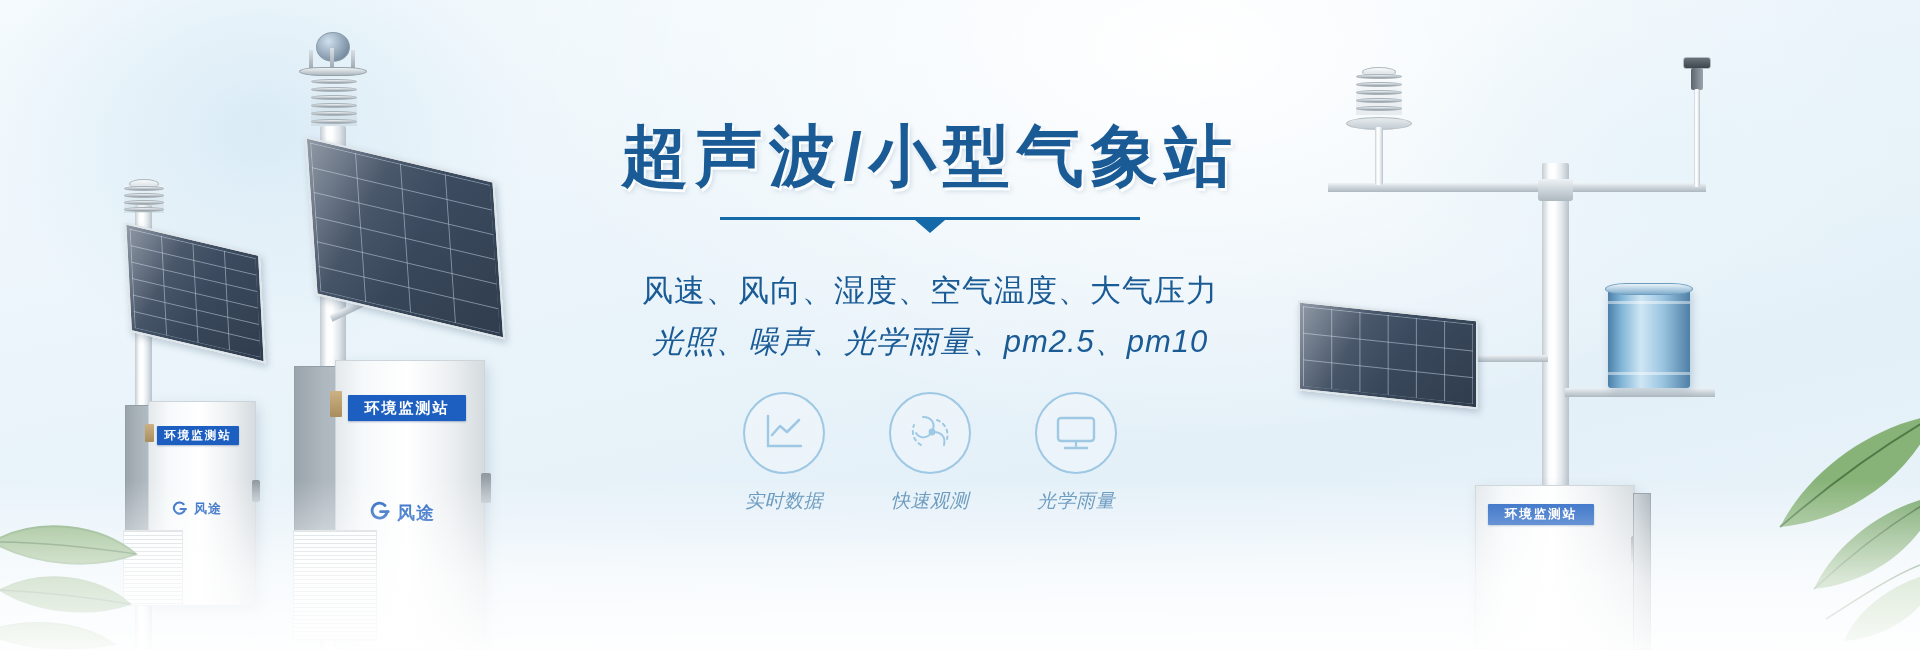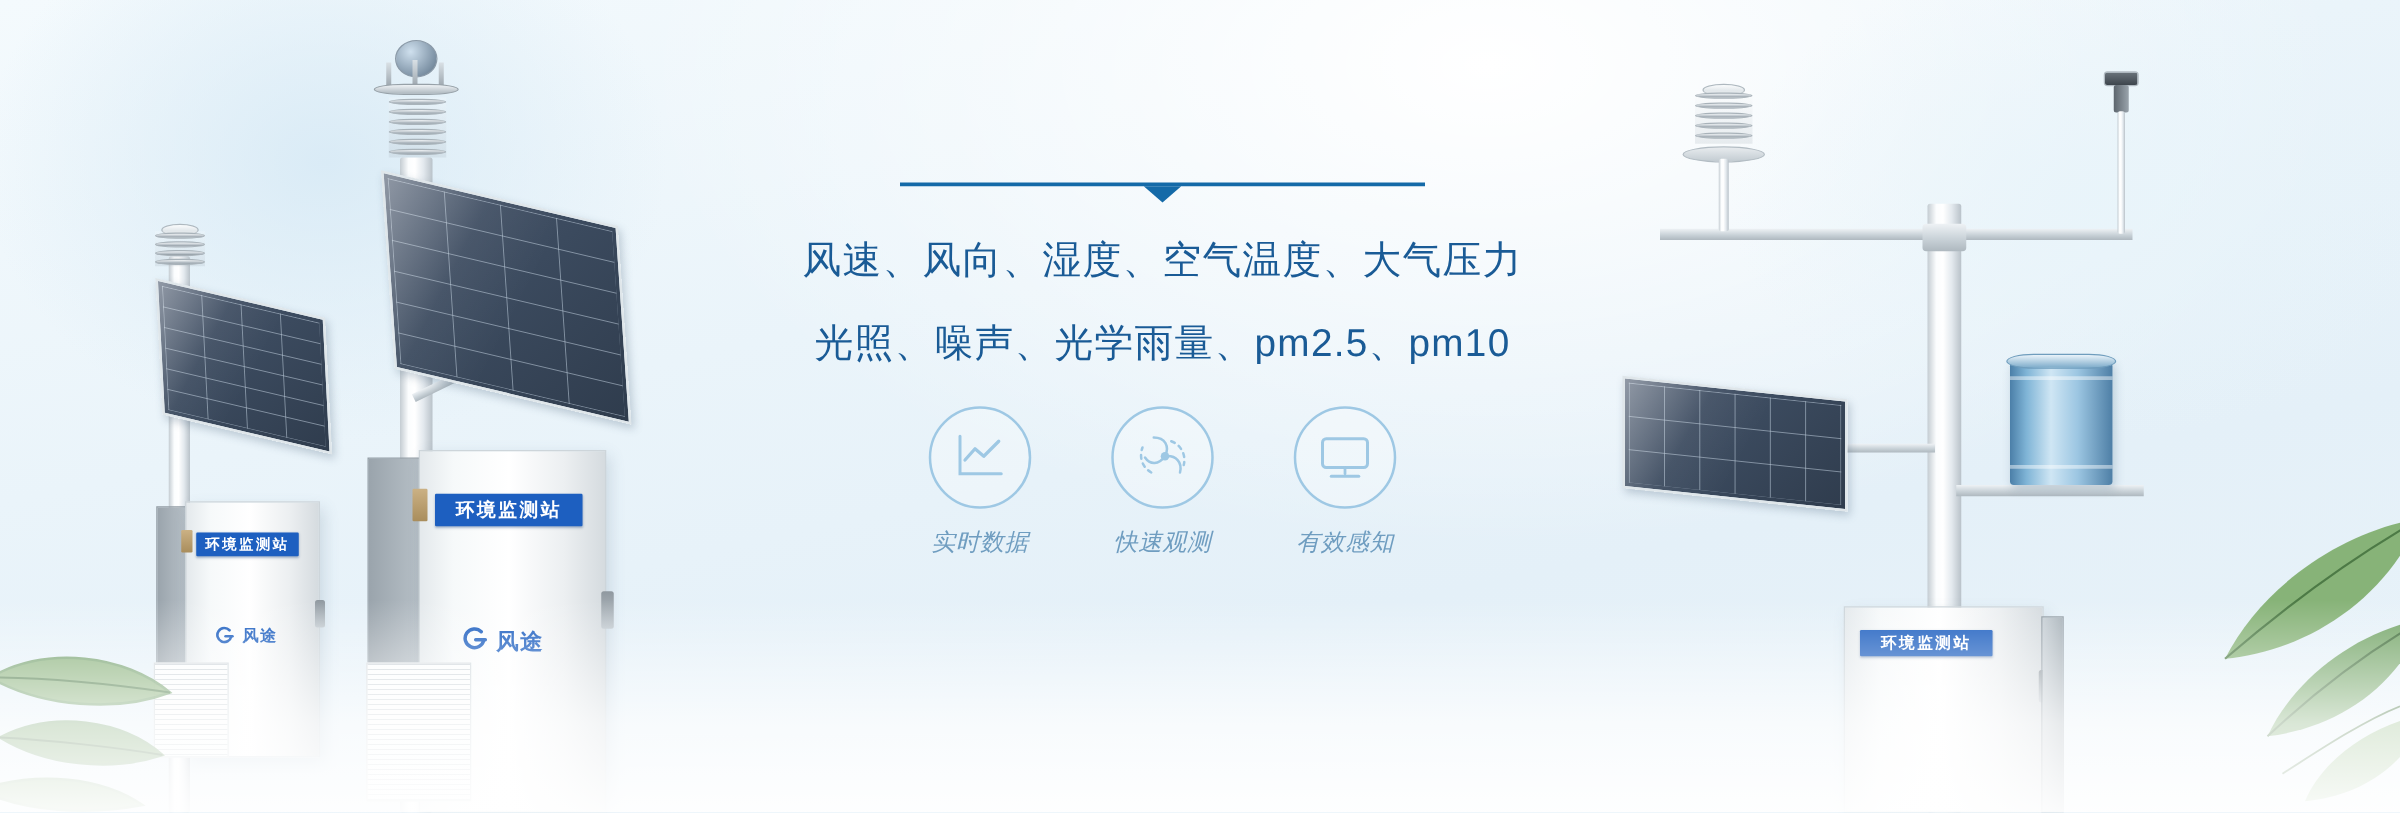--- a/index.html
+++ b/index.html
@@ -65,21 +65,21 @@
     background: #146aa8;
   }
   .divider .caret {
     position: absolute; top: 3px; left: 50%; transform: translateX(-50%);
     width: 0; height: 0;
     border-left: 15px solid transparent;
     border-right: 15px solid transparent;
     border-top: 13px solid #146aa8;
   }
   .sub {
-    margin-top: 20px;
+    margin-top: 32px;
     font-size: 31px;
     line-height: 1.66;
     color: #1a5b96;
     letter-spacing: 1px;
     white-space: nowrap;
   }
 
   
   .features {
     margin-top: 24px;
@@ -410,28 +410,29 @@
         <path d="M282 120 C 232 148, 188 184, 156 214" stroke="#44703e" stroke-width="1.6" fill="none"></path>
         <path d="M284 196 C 240 204, 200 232, 186 266 C 228 262, 266 240, 284 196 Z" fill="#83b070" opacity=".85"></path>
         <path d="M168 244 C 196 226, 232 202, 262 190" stroke="#4a7644" stroke-width="1.5" fill="none"></path>
       </g>
     </svg>
   </div>
 
   <div class="ground-haze"></div>
 
   <div class="center">
+    <div class="headline">超声波/小型气象站</div>
 
     <div class="divider">
       <div class="bar"></div>
       <div class="caret"></div>
     </div>
 
     <div class="sub">风速、风向、湿度、空气温度、大气压力</div>
-    <div class="sub" style="margin-top:16px;">光照、噪声、光学雨量、pm2.5、pm10</div>
+    <div class="sub" style="margin-top:0;font-style:italic;">光照、噪声、光学雨量、pm2.5、pm10</div>
 
     <div class="features">
 
       <div class="feature">
         <div class="ring">
           <span>
             <svg width="42" height="40" viewBox="0 0 42 40" aria-hidden="true">
               <path d="M5 3 L5 33 L38 33" fill="none" stroke="#9ec8e4" stroke-width="2.4" stroke-linecap="round"></path>
               <path d="M9 22 L17 13 L24 19 L36 7" fill="none" stroke="#9ec8e4" stroke-width="2.6" stroke-linecap="round" stroke-linejoin="round"></path>
             </svg>
@@ -461,20 +462,20 @@
       <div class="feature">
         <div class="ring">
           <span>
             <svg width="44" height="38" viewBox="0 0 44 38" aria-hidden="true">
               <rect x="4" y="4" width="36" height="23" rx="3" fill="none" stroke="#9ec8e4" stroke-width="2.4"></rect>
               <path d="M22 27 L22 32" stroke="#9ec8e4" stroke-width="2.2" stroke-linecap="round"></path>
               <path d="M11 34 L33 34" stroke="#9ec8e4" stroke-width="2.4" stroke-linecap="round"></path>
             </svg>
           </span>
         </div>
-        <div class="cap">有效感知</div>
+        <div class="cap">光学雨量</div>
       </div>
 
 
     </div>
   </div>
 
 </div>
 
 </body></html>

